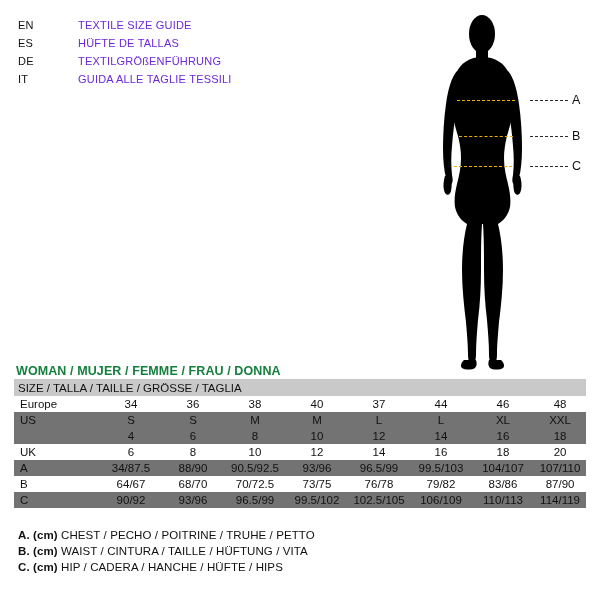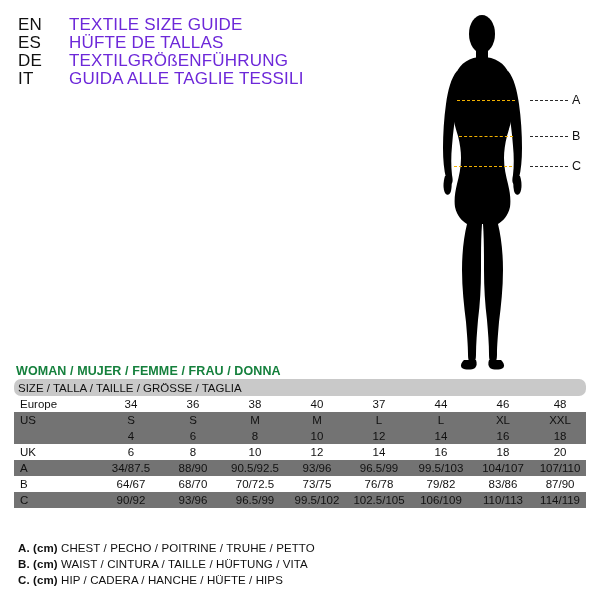--- a/index.html
+++ b/index.html
@@ -21,22 +21,23 @@
     position: absolute;
     top: 16px;
     left: 18px;
     width: 330px;
   }
   .lang-row {
     display: flex;
     align-items: baseline;
     height: 18px;
     line-height: 18px;
-    font-size: 17px;
+    font-size: 11px;
     letter-spacing: 0.2px;
+    gap: 9px;
   }
   .lang-code {
     width: 32px;
     flex: 0 0 32px;
     color: #111;
   }
   .lang-text {
     color: #6d28d9;
     margin-left: 19px;
   }
@@ -99,34 +100,33 @@
   table.size-table td.rowhead {
     text-align: left;
     padding-left: 6px;
   }
   tr.head-row td {
     background: #c9c9c9;
     font-weight: normal;
     text-align: left;
     font-size: 11.5px;
     height: 17px;
-    border-radius: 7px;
   }
   tr.shade td {
     background: #737373;
   }
   tr.plain td {
     background: #ffffff;
     margin-left: 6px;
   }
 
   
   #legend {
     position: absolute;
-    top: 540px;
+    top: 527px;
     left: 18px;
     width: 400px;
   }
   .legend-row {
     font-size: 11.5px;
     line-height: 16px;
     color: #111;
     letter-spacing: 0.1px;
   }
   .legend-key {

